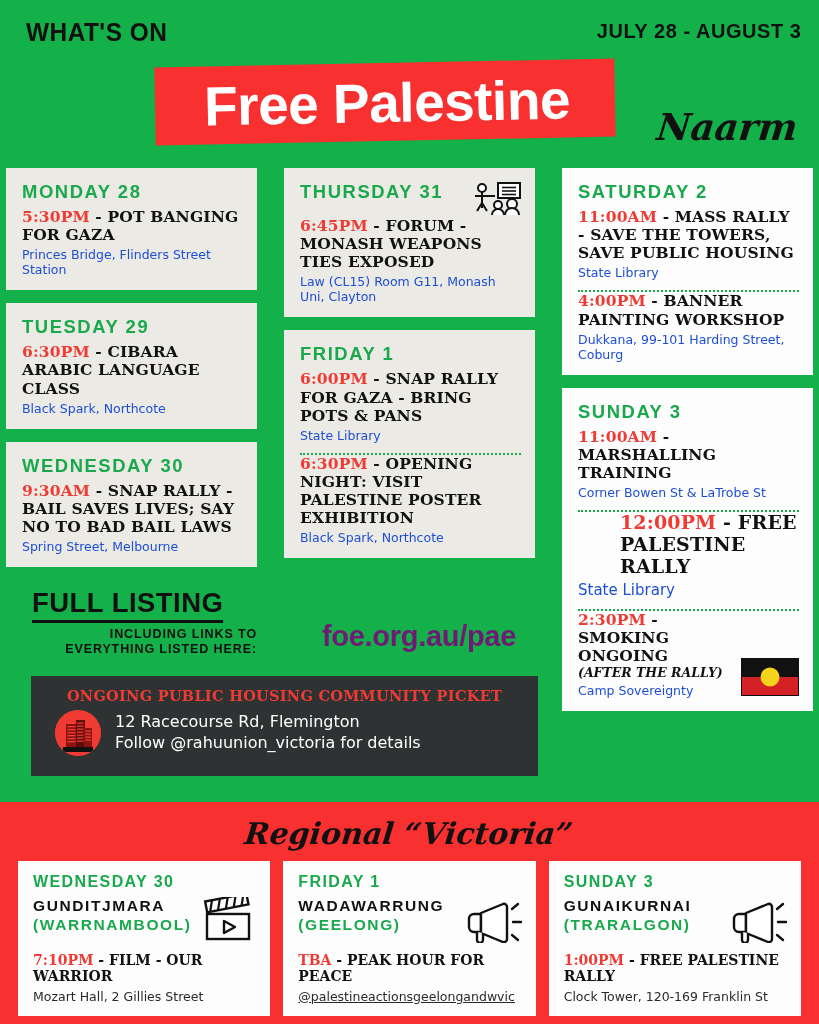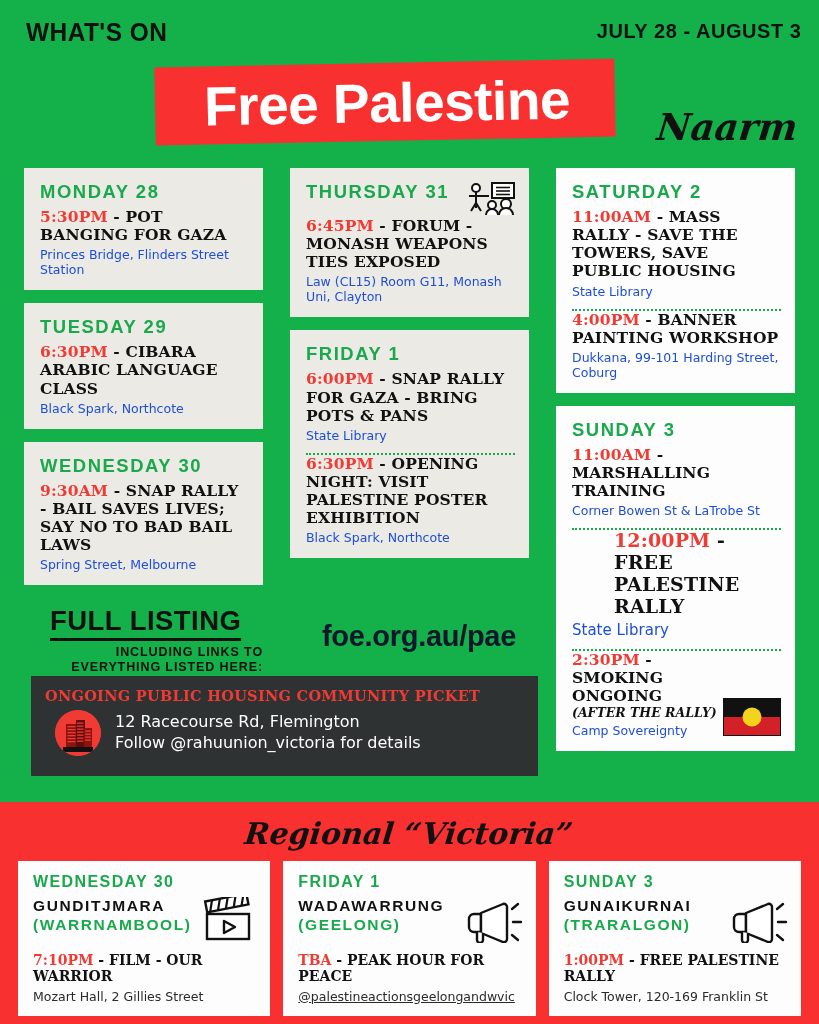--- a/index.html
+++ b/index.html
@@ -44,21 +44,21 @@
     font-family:"DejaVu Serif", serif;
     font-style:italic; font-weight:bold;
     font-size:37px; color:#111;
     transform:skewX(-6deg);
   }
 
   
   .grid {
     position:absolute; left:0; top:168px;
     width:819px; height:634px;
-    padding:0 24px;
+    padding:0 6px;
     display:flex; gap:27px;
   }
   .col { width:255px; display:flex; flex-direction:column; gap:13px; }
 
   .card {
     background:#eceae4;
     padding:13px 14px 13px 16px;
   }
   .card.white { background:#fdfdfd; }
 
@@ -122,35 +122,35 @@
   }
   .fl-sub {
     text-align:right;
     font-size:12.5px; font-weight:bold; color:#111;
     letter-spacing:.9px; line-height:1.18;
     margin-top:4px;
   }
   .url-box {
     position:absolute; left:288px; top:620px;
     width:262px;
-    color:#0f172a; font-size:29px; font-weight:bold;
+    color:#701a75; font-size:29px; font-weight:bold;
     letter-spacing:-.3px;
     text-align:center;
   }
 
   
   .picket {
     position:absolute; left:31px; top:676px;
     width:507px; height:100px;
     background:#2e3233;
     padding:11px 14px;
   }
   .picket-title {
     color:#f03a34; font-size:14.5px; font-weight:bold;
-    letter-spacing:.3px; 
+    letter-spacing:.3px; text-align:center;
     font-family:"DejaVu Serif", serif;
     margin-bottom:6px;
   }
   .picket-body { display:flex; align-items:center; gap:14px; padding-left:10px; }
   .picket-logo {
     width:46px; height:46px; border-radius:50%;
     background:#f03a34; flex:none; position:relative; overflow:hidden;
   }
   .picket-lines { color:#fff; font-size:16px; line-height:1.3;
     font-family:"DejaVu Sans", sans-serif; }

